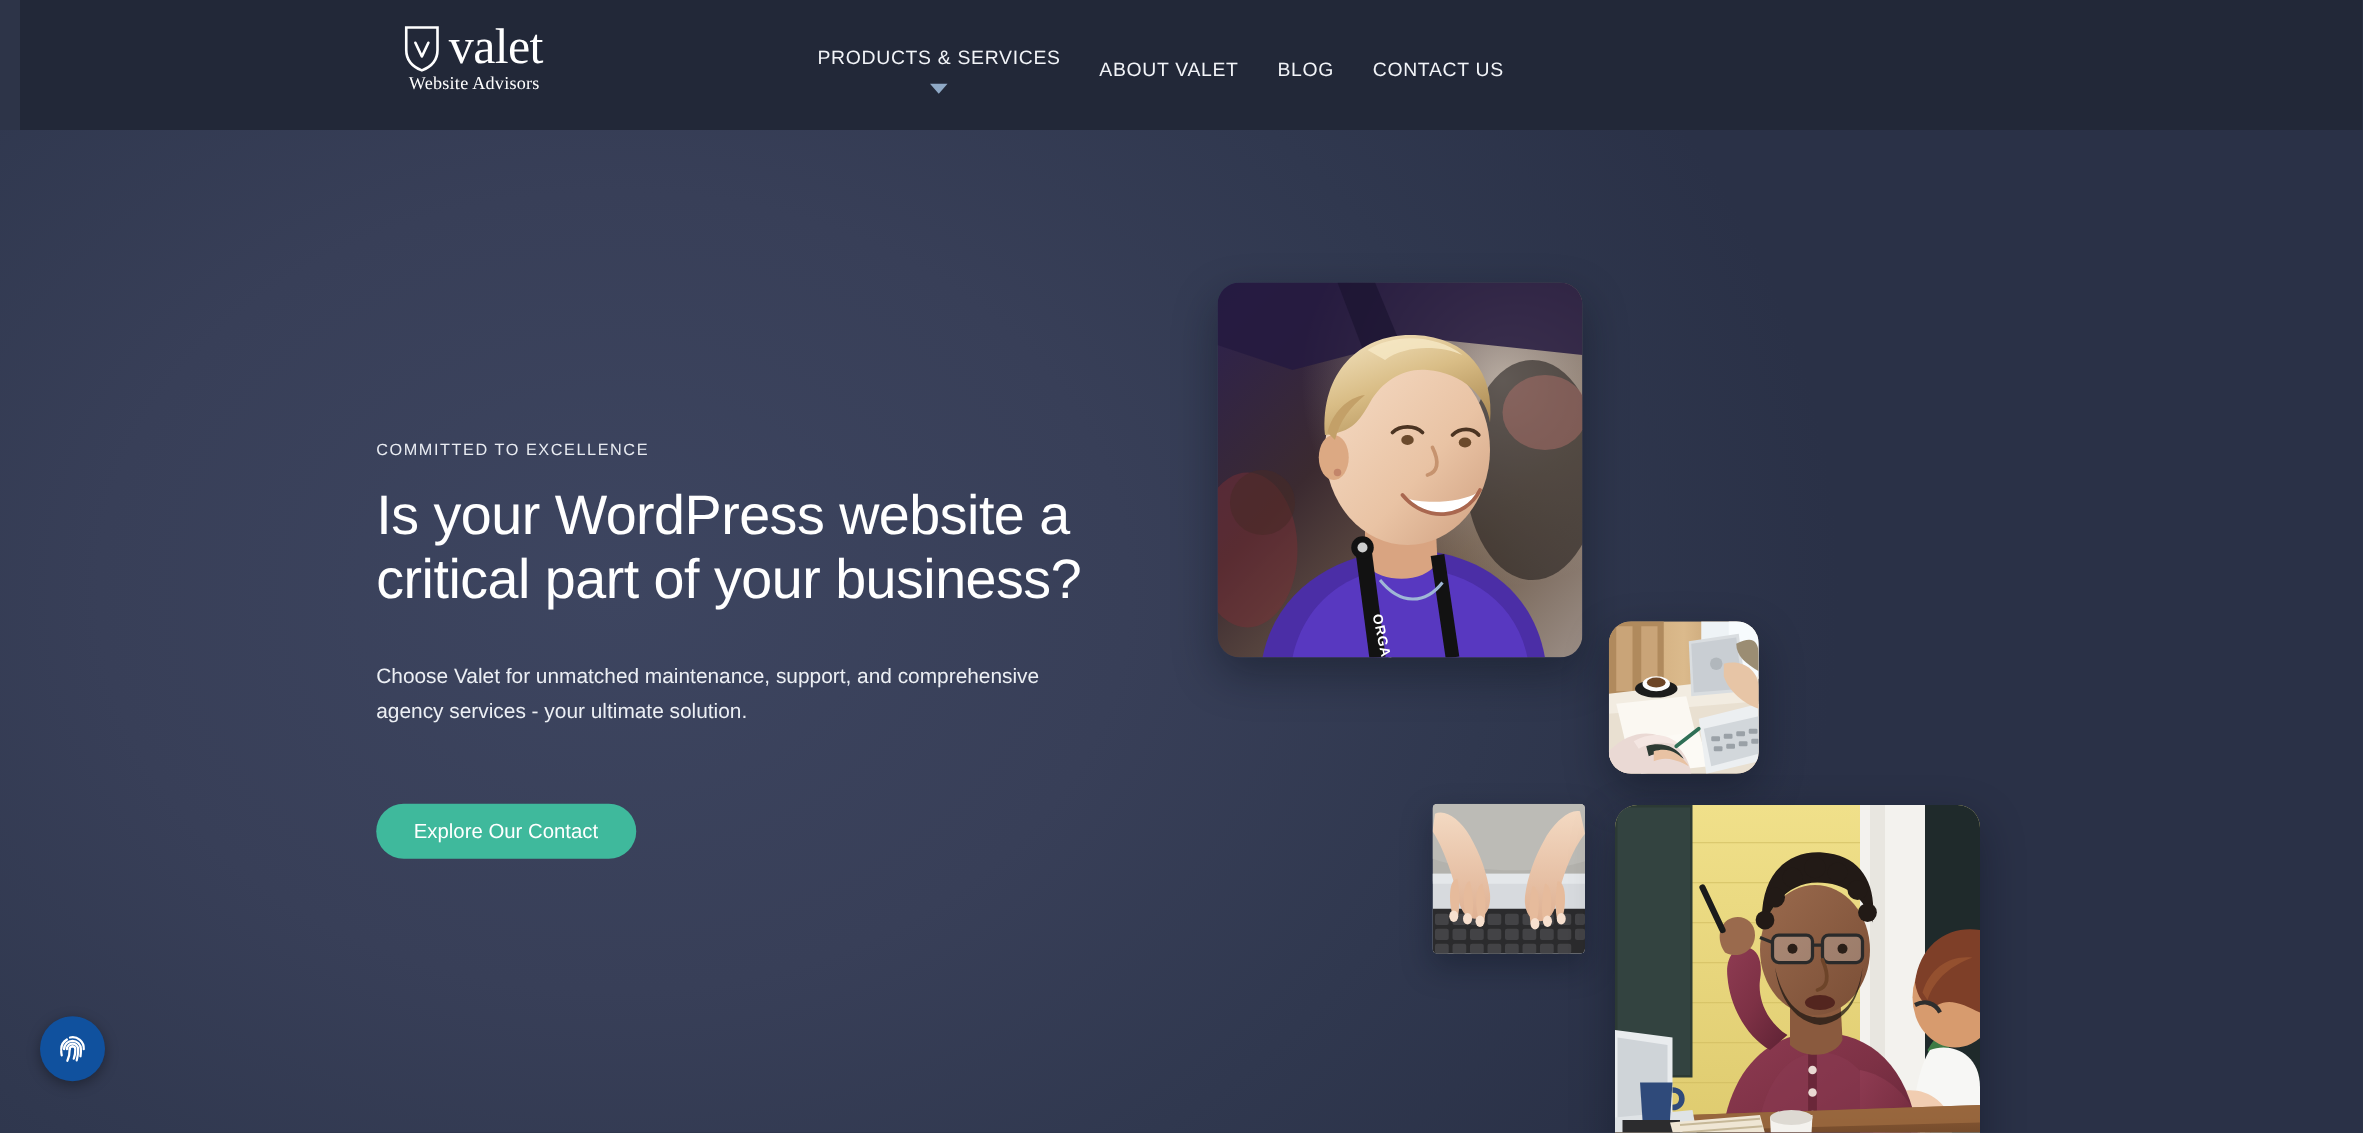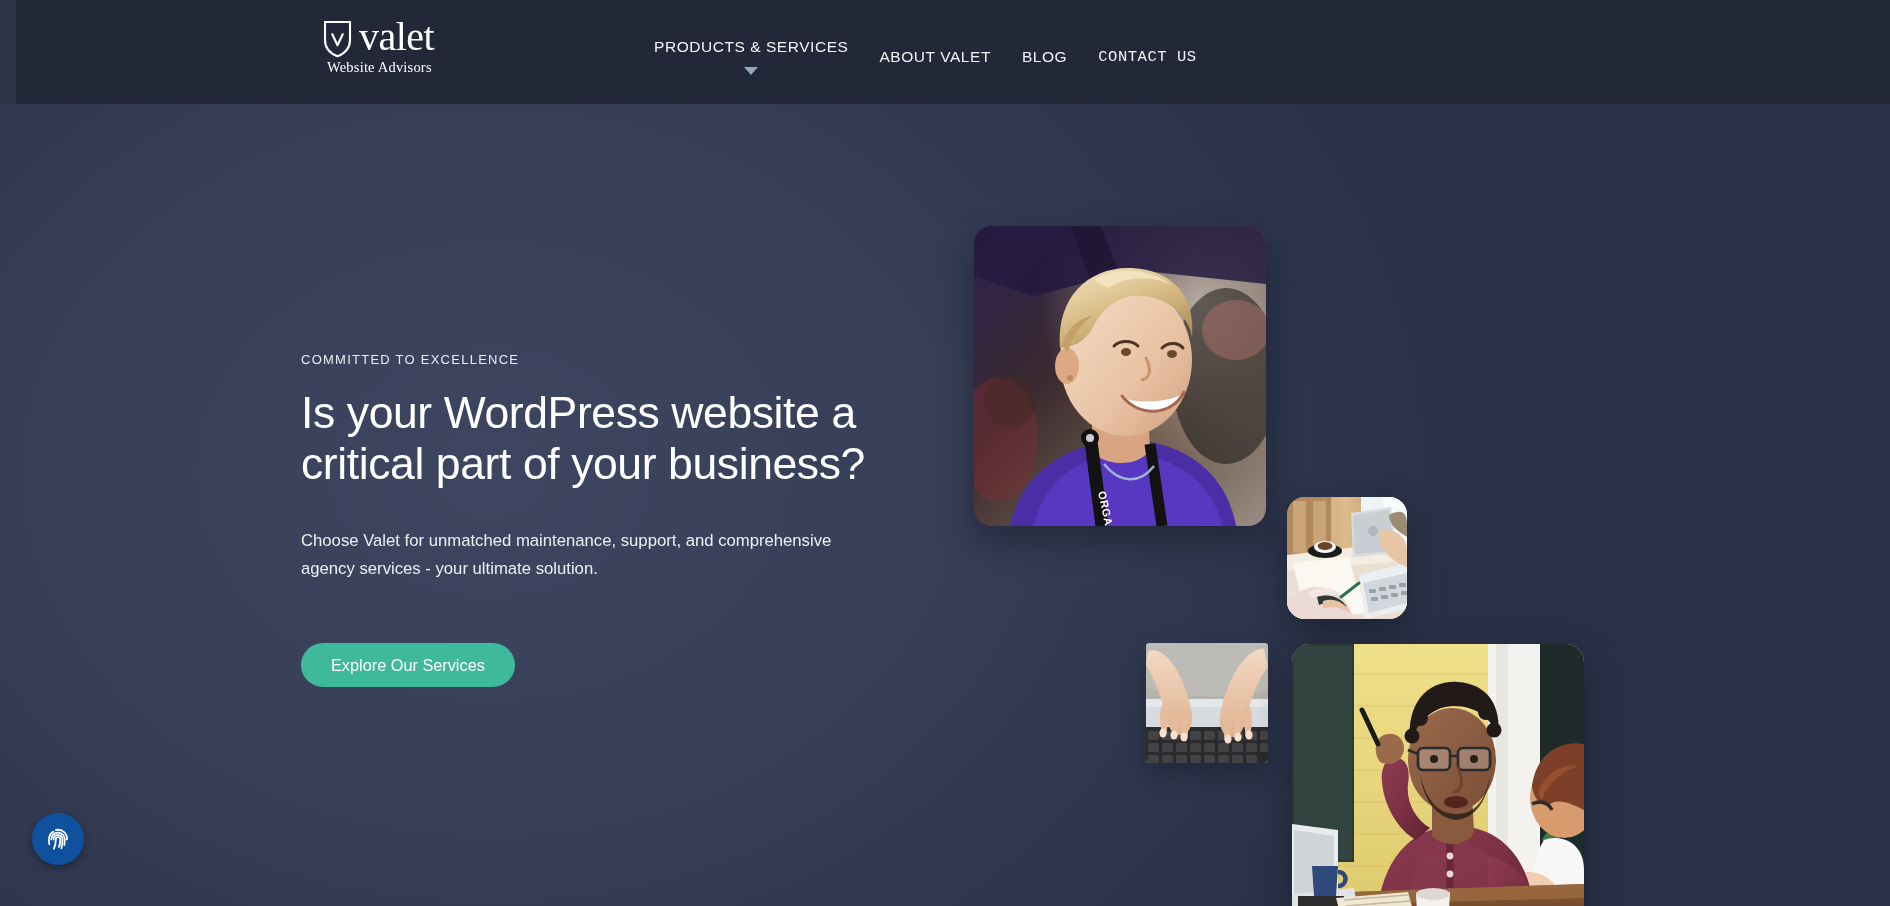--- a/index.html
+++ b/index.html
@@ -46,21 +46,21 @@
   .main-nav{
     position:absolute; left:638px; top:38px;
     display:flex; align-items:center; gap:0;
   }
   .nav-item{
     display:flex; align-items:center; gap:11px;
     color:#f2f4f8; font-size:15.5px; letter-spacing:0.55px;
     text-transform:uppercase; text-decoration:none;
     margin-right:31px; white-space:nowrap; cursor:pointer;flex-direction:column;
   }
-  .nav-item:last-child{ margin-right:0;font-family:Liberation Mono, monospace; }
+  .nav-item:last-child{ margin-right:0; }
   .caret{
     width:0;height:0;
     border-left:7px solid transparent;
     border-right:7px solid transparent;
     border-top:8px solid #8fa9c6;
     display:block;
   }
 
   
   .hero{
@@ -164,21 +164,21 @@
     </div>
   </header>
 
   <section class="hero">
 
     <div class="hero-copy">
       <div class="eyebrow">COMMITTED TO EXCELLENCE</div>
       <h1 class="hero-title">Is your WordPress website a critical part of your business?</h1>
       <p class="hero-sub">Choose Valet for unmatched maintenance, support, and comprehensive agency services - your ultimate solution.</p>
       <div class="hero-actions">
-        <a class="btn" href="#">Explore Our Services</a>
+        <a class="btn" href="#">Explore Our Contact</a>
       </div>
     </div>
 
     <div class="collage">
 
       <div class="photo photo-speaker">
         <svg viewBox="0 0 292 300" preserveAspectRatio="xMidYMid slice" aria-hidden="true">
           <defs>
             <linearGradient id="bgA" x1="0" y1="0" x2="1" y2="1">
               <stop offset="0%" stop-color="#2c2150"></stop>

